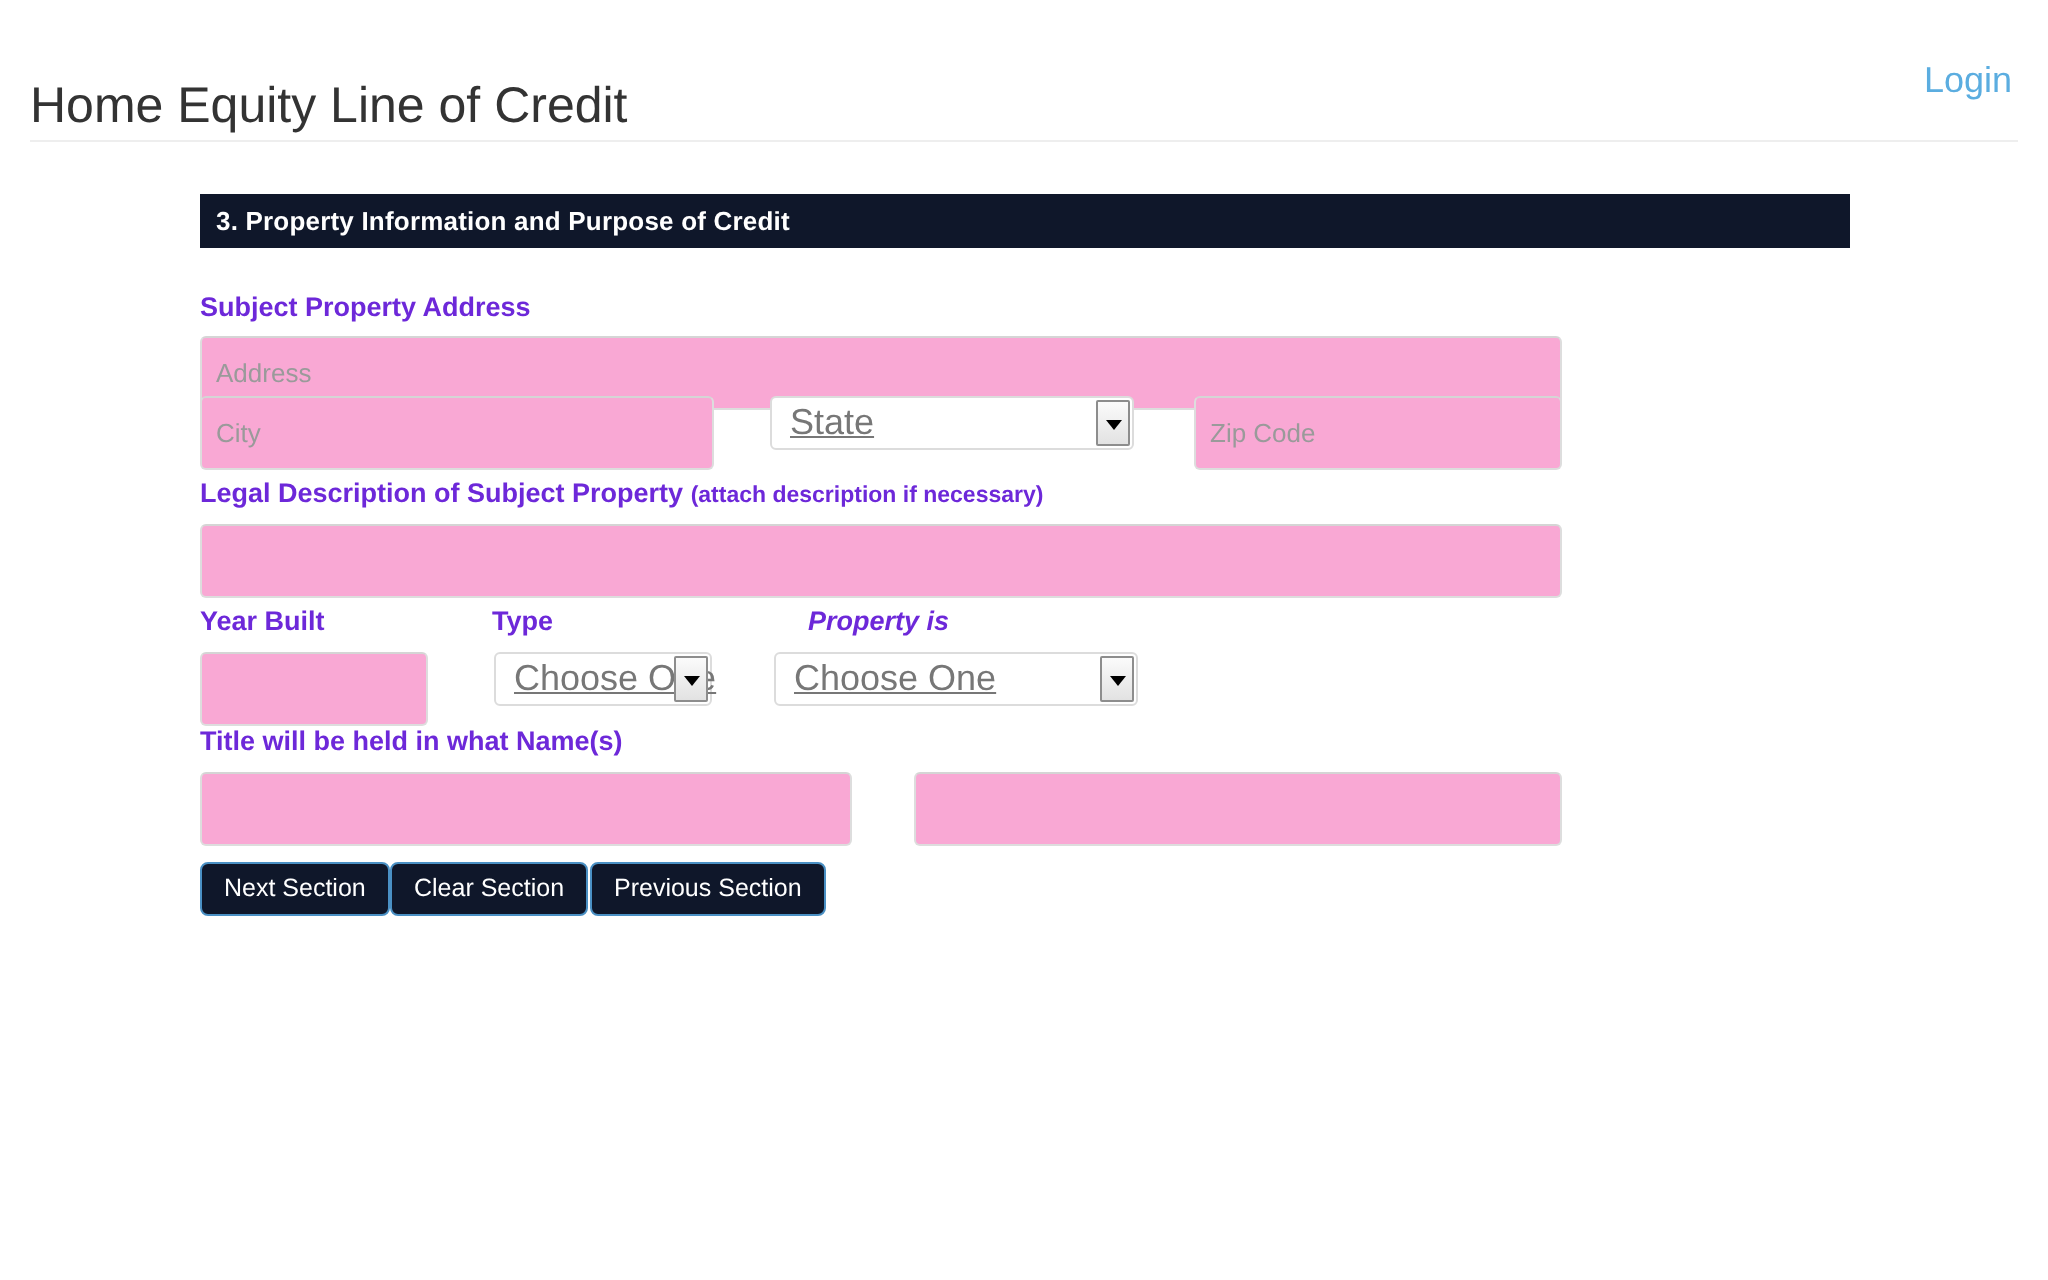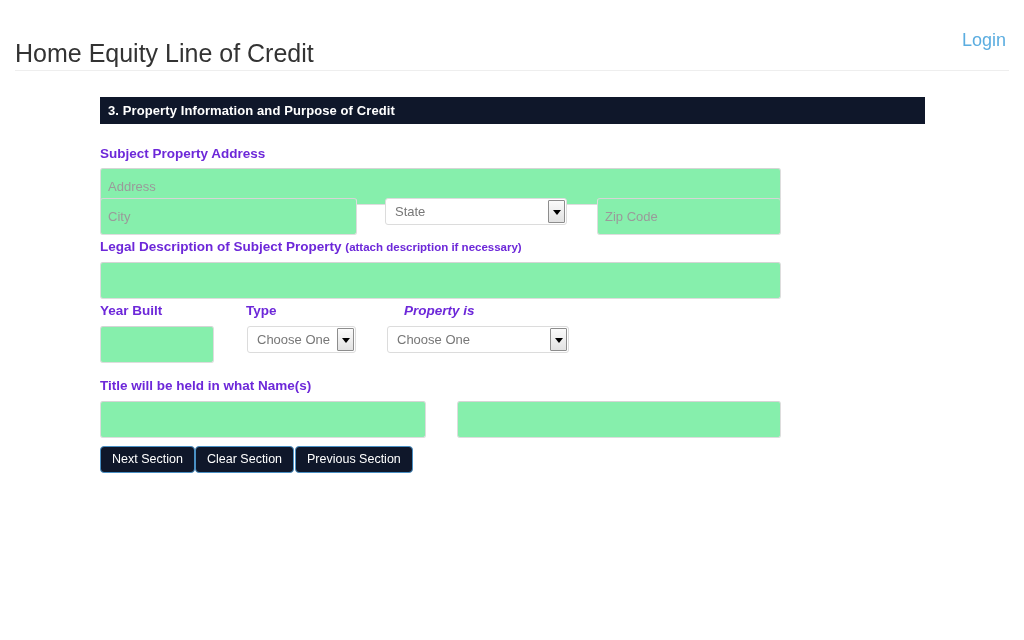--- a/index.html
+++ b/index.html
@@ -81,21 +81,21 @@
     font-size: 11.5px;
     font-weight: bold;
   }
 
   
   .txt {
     box-sizing: border-box;
     height: 37px;
     border: 1px solid #dddddd;
     border-top-color: #d5d5d5;
-    background: #86efac;
+    background: #f9a8d4;
     font-family: "Liberation Sans", sans-serif;
     font-size: 13px;
     color: #555555;
     padding: 0 7px;
     border-radius: 3px;
     outline: none;
   }
   .txt::placeholder { color: #9a9a9a; opacity: 1; }
   .txt::-webkit-input-placeholder { color: #9a9a9a; }
 
@@ -108,23 +108,24 @@
     border: 1px solid #dcdcdc;
     background: #ffffff;
     border-radius: 3px;
     vertical-align: top;
   }
   .sel-text {
     position: absolute;
     left: 9px;
     top: 0;
     line-height: 25px;
-    font-size: 13px;
+    font-size: 18px;
     color: #777777;
     white-space: nowrap;
+    text-decoration: underline;
   }
   .sel-btn {
     position: absolute;
     right: 1px;
     top: 1px;
     width: 17px;
     height: 23px;
     background: linear-gradient(#fbfbfb, #e2e2e2);
     border: 1px solid #8d8d8d;
     border-radius: 1px;
@@ -218,21 +219,21 @@
       <span class="sel-text">Choose One</span>
       <span class="sel-btn"></span>
     </div>
 
     <div class="sel-wrap" style="position:absolute; left:287px; top:0; width:182px;">
       <span class="sel-text">Choose One</span>
       <span class="sel-btn"></span>
     </div>
   </div>
 
-  <div class="row" style="height:23px; margin-top:22px;text-align:center;">
+  <div class="row" style="height:23px; margin-top:7px;text-align:center;">
     <div class="field-label" style="position:absolute; left:0; top:0;">Title will be held in what Name(s)</div>
   </div>
 
   <div class="row" style="height:30px;">
     <input class="txt" style="position: absolute; left: 0px; top: 0px; width: 326px;" placeholder="">
     <input class="txt" style="position: absolute; left: 357px; top: 0px; width: 324px;" placeholder="">
   </div>
 
   <div class="row" style="height:30px; margin-top:15px;">
     <button class="btn" style="position:absolute; left:0; top:0;">Next Section</button>

